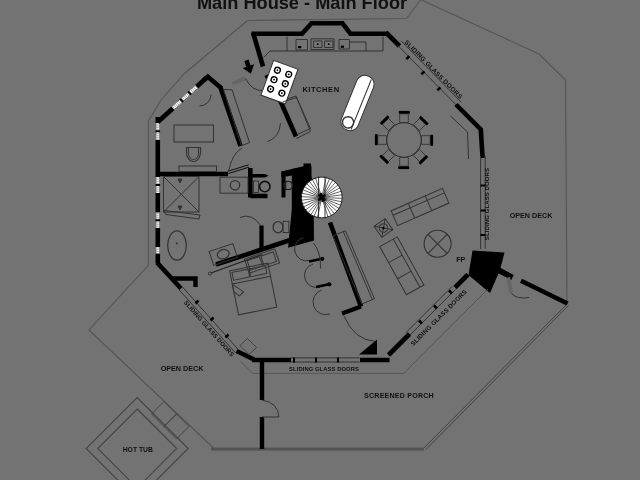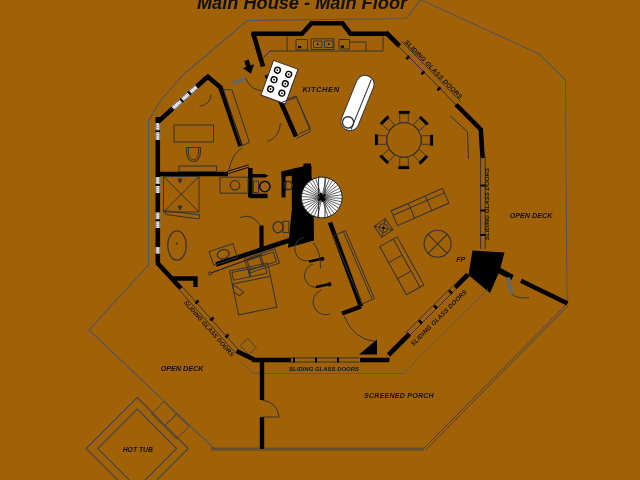--- a/index.html
+++ b/index.html
@@ -1,16 +1,16 @@
 <!DOCTYPE html>
 <html><head>
 <meta charset="utf-8">
 <style>
 html,body{margin:0;padding:0;background:#fff;}
-#page{width:640px;height:480px;position:relative;overflow:hidden;background:#a16207;font-style:italic;}
+#page{width:640px;height:480px;position:relative;overflow:hidden;background:#737373;}
 svg{display:block;}
 text{font-family:"Liberation Sans",sans-serif;}
 .lbl{font-weight:bold;fill:#111;}
 </style>
 </head>
 <body>
 <div id="page">
 <svg width="640" height="480" viewBox="0 0 640 480" fill="none" stroke-linecap="butt">
 <defs></defs>
 

